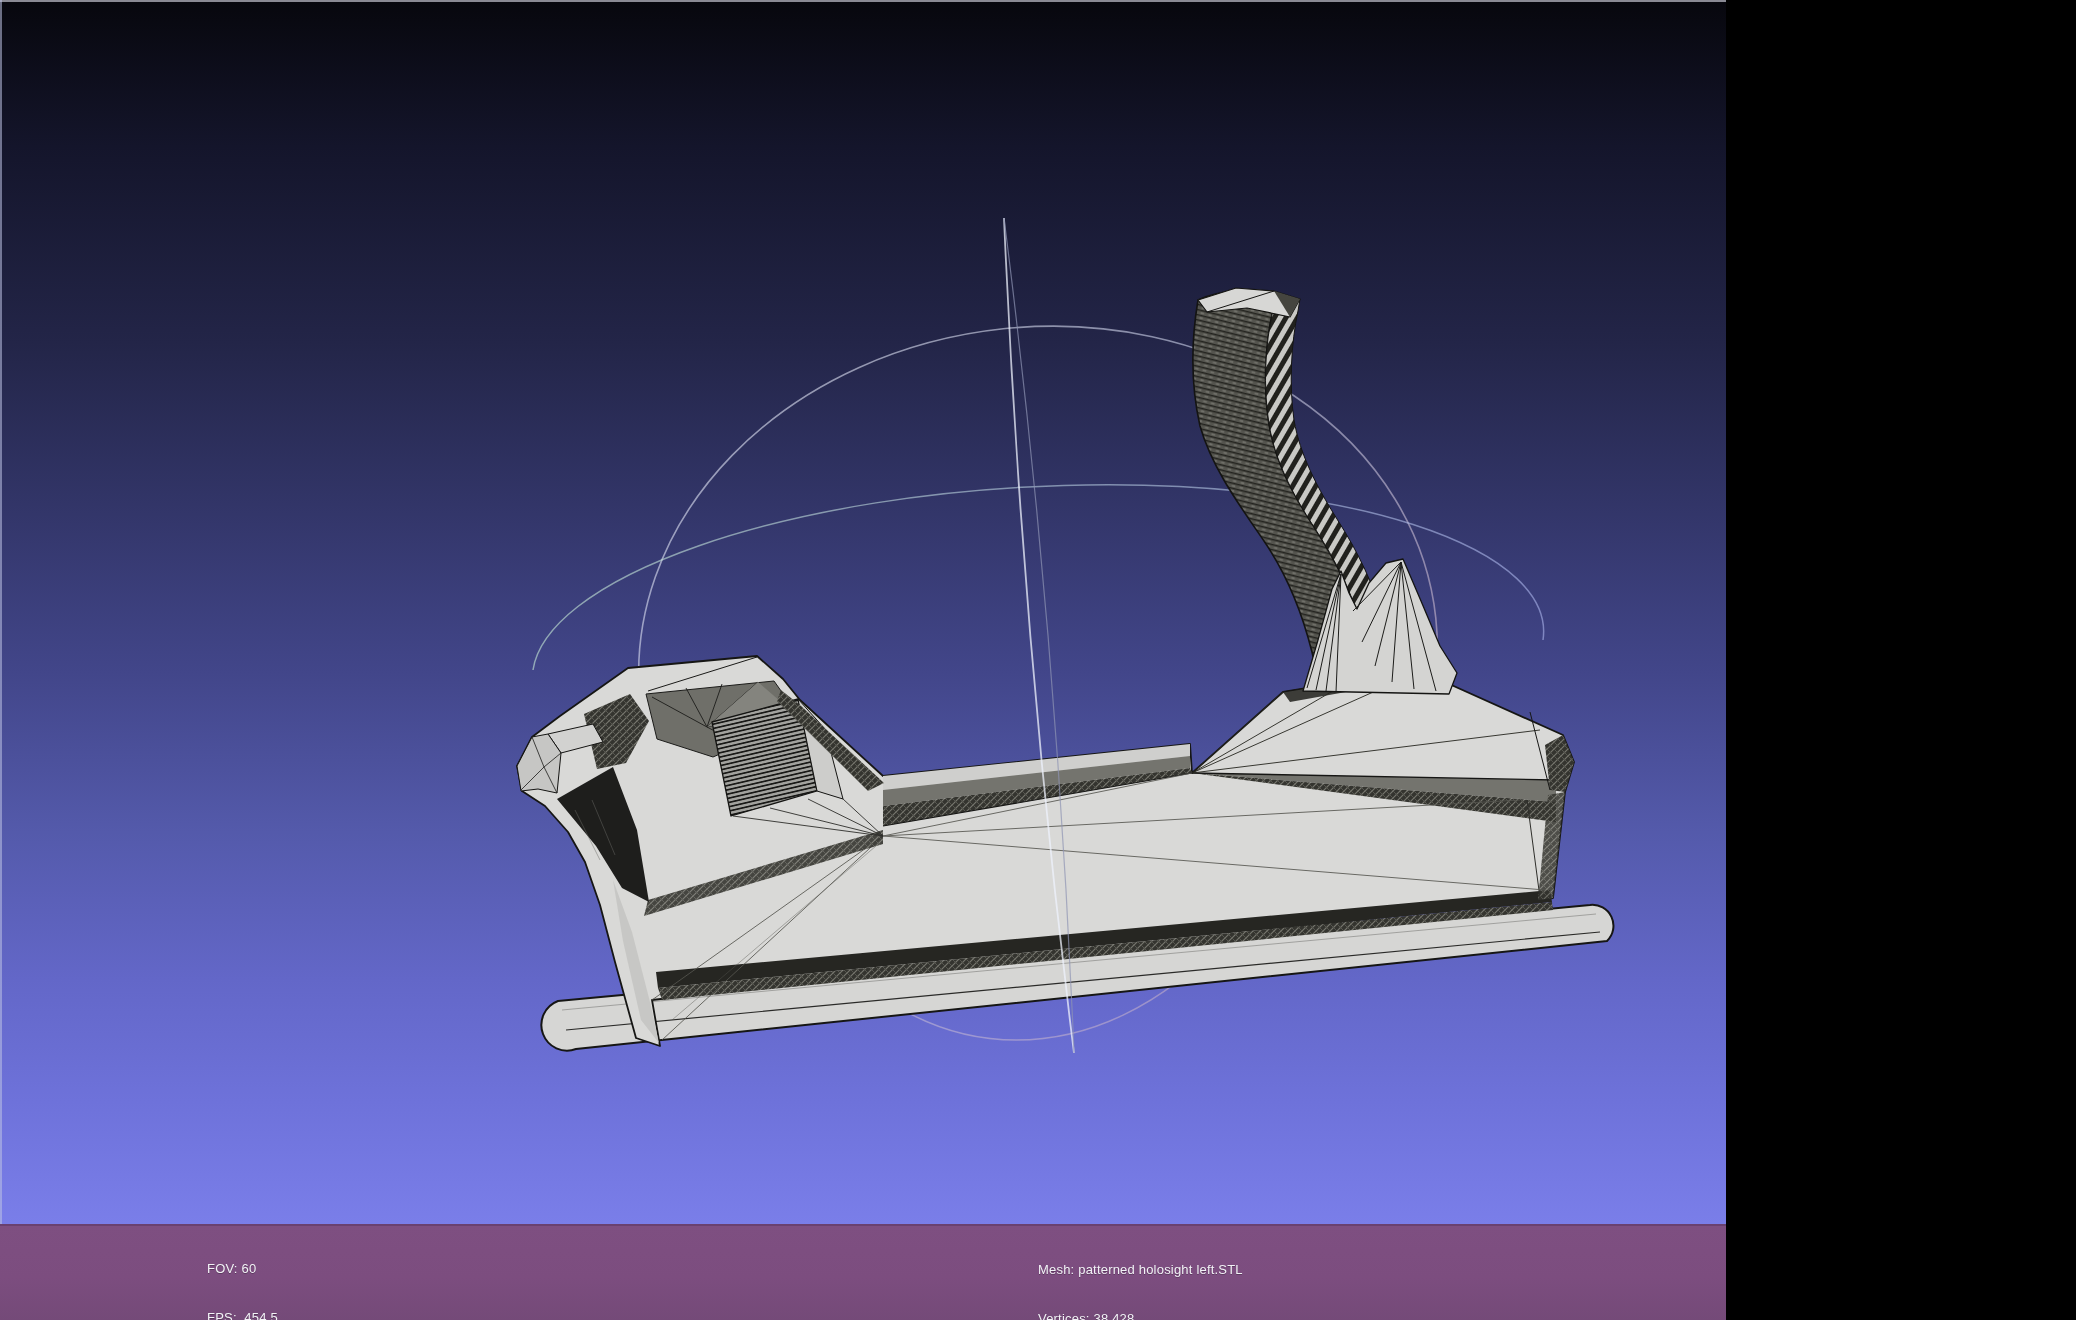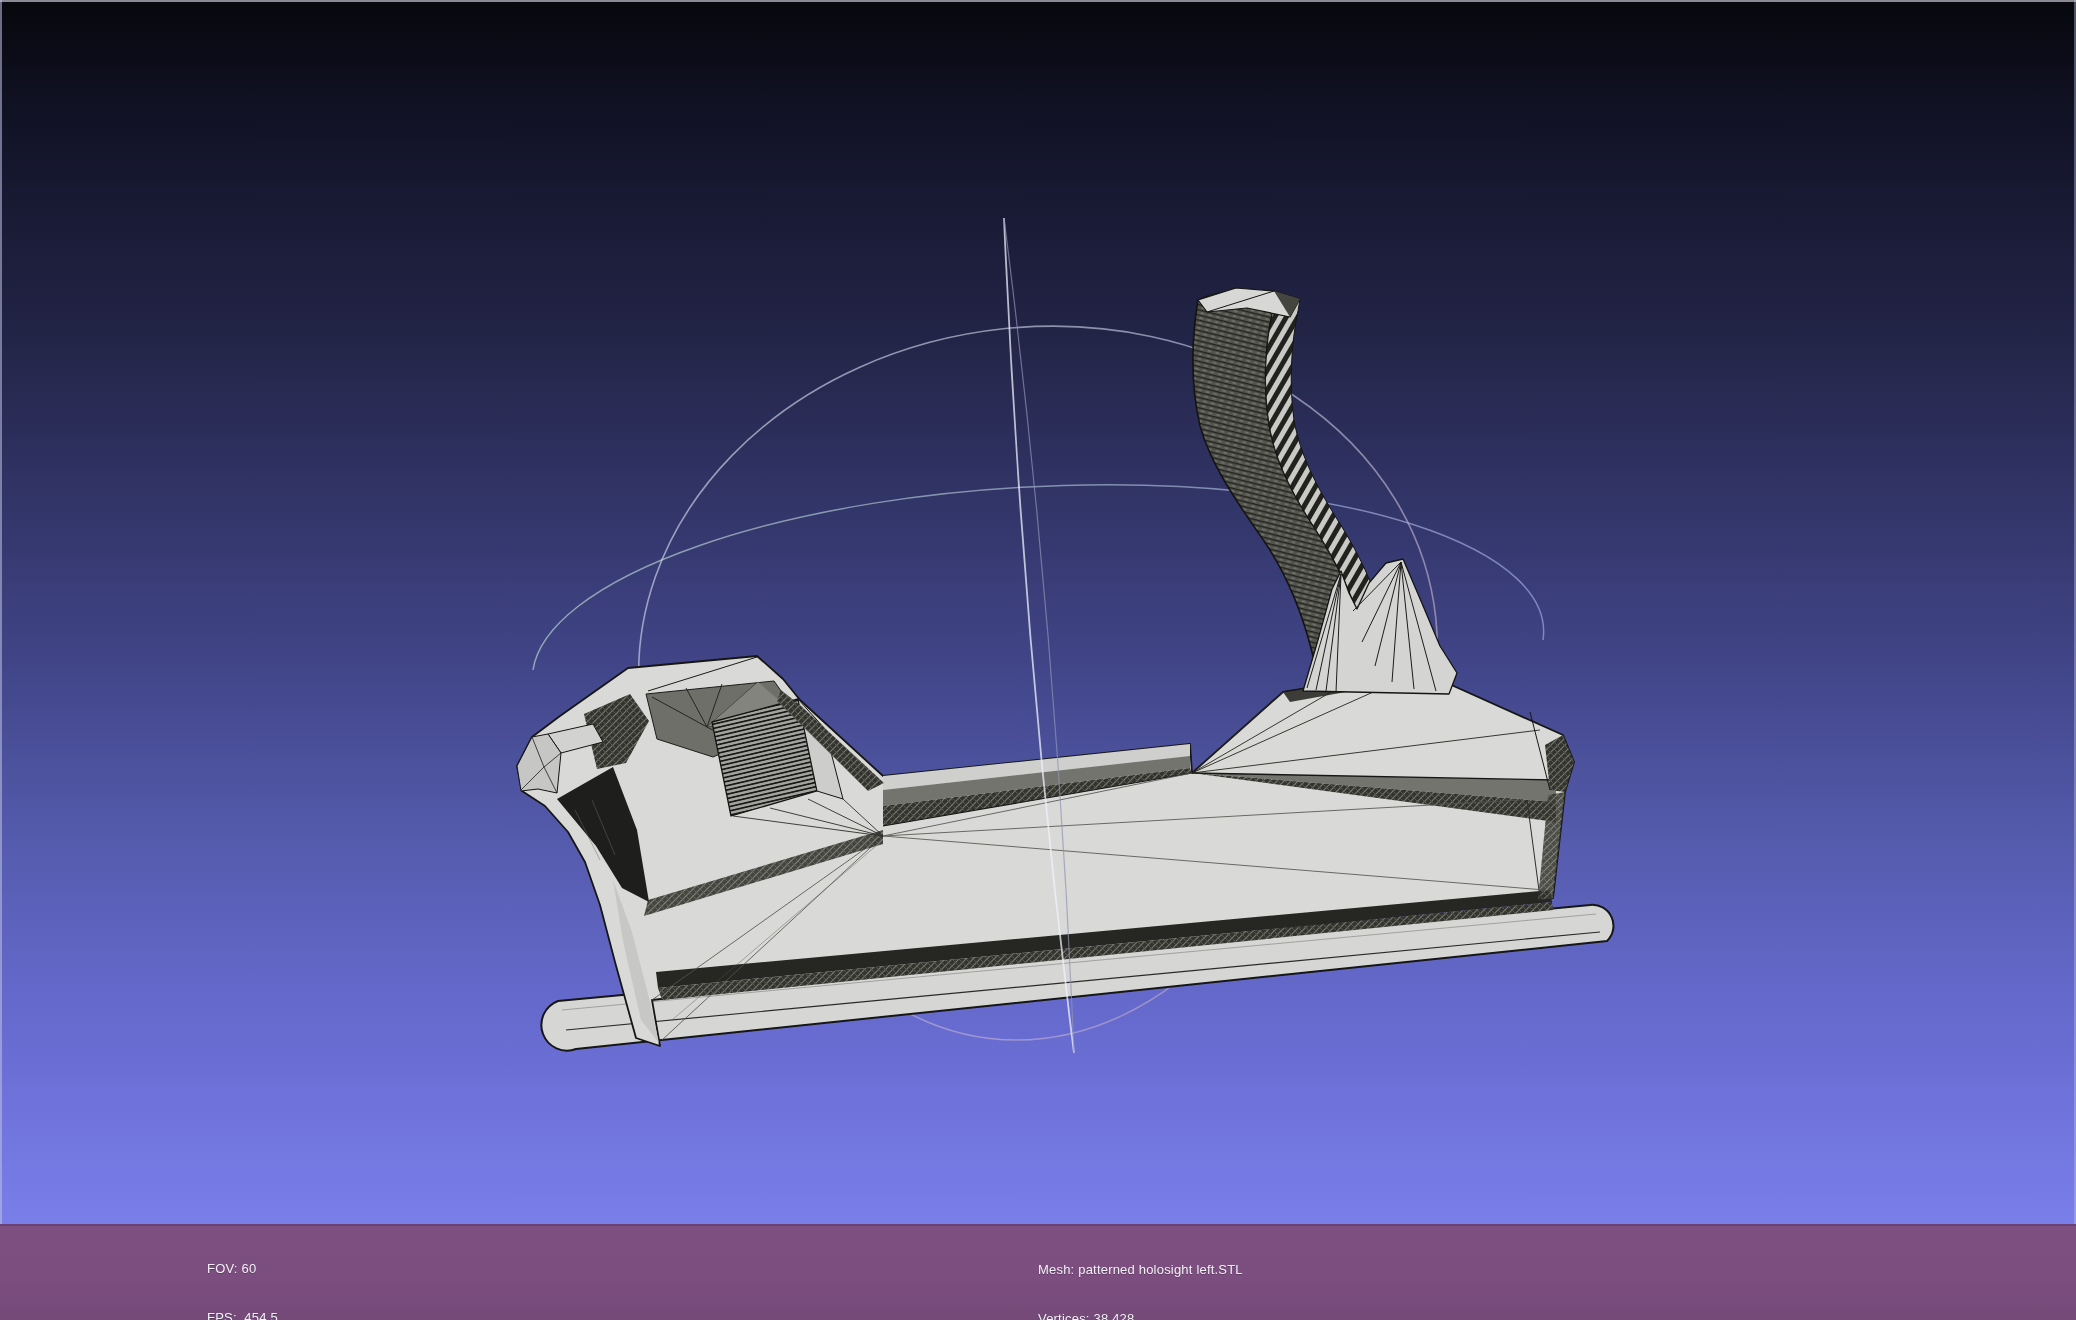--- a/index.html
+++ b/index.html
@@ -1,17 +1,17 @@
 <!DOCTYPE html>
 <html><head>
 <meta charset="utf-8">
 <style>
   html,body{margin:0;padding:0;background:#000;}
   #stage{
-    position:relative;width:2076px;height:1320px;overflow:hidden;
+    position:relative;width:1726px;height:1320px;overflow:hidden;
     font-family:"Liberation Sans",sans-serif;
   }
   #gl-area{
     position:absolute;left:0;top:0;width:2076px;height:1224px;
     background:linear-gradient(180deg,
       #07070d 0%, #14152b 12%, #232548 28%, #33366a 42%,
       #42468a 55%, #545aab 68%, #6367c8 80%, #6e72da 90%, #7a7ee9 100%);
   }
   #render-svg{position:absolute;left:0;top:0;}
   .edge-top{position:absolute;left:0;top:0;width:2076px;height:2px;background:#8a8a94;}

